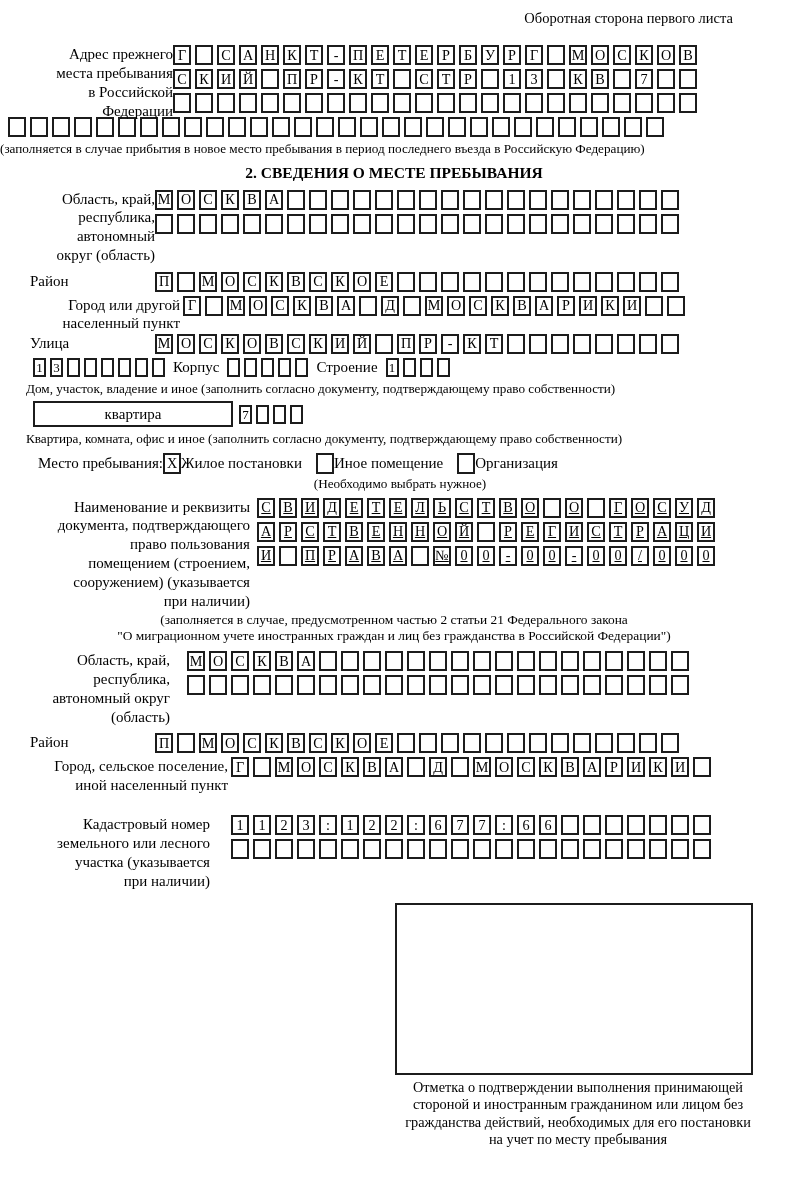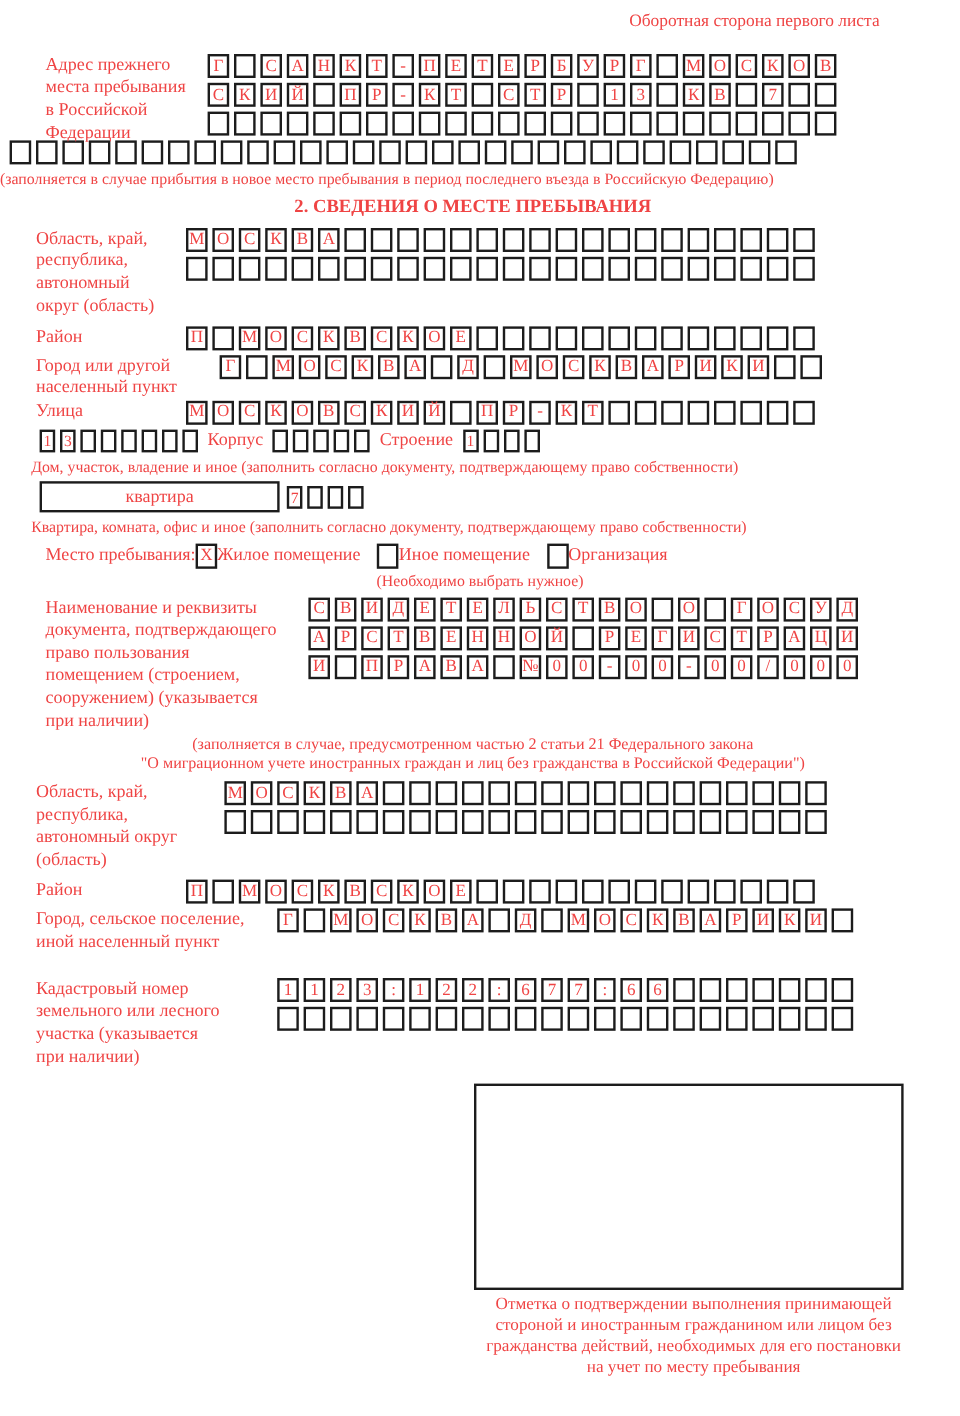--- a/index.html
+++ b/index.html
@@ -1,39 +1,39 @@
 <!DOCTYPE html>
 <html><head>
 <meta charset="utf-8">
 <style>
   * { box-sizing: border-box; margin: 0; padding: 0; }
   body { background: #fff; }
   .page {
     width: 788px; height: 1180px; overflow: hidden;
-    background: #fff; color: #ef4444;
+    background: #fff; color: #000000;
     font-family: "Liberation Serif", "DejaVu Serif", serif;
     padding-top: 10px; position: relative;
   }
   .corner { text-align: right; padding-right: 55px; font-size: 14.5px; margin-bottom: 18px; }
   .row { position: relative; margin-bottom: 4px; }
-  .lbl { position: absolute; top: 0; font-size: 15px; line-height: 1.26; white-space: pre-line; }
+  .lbl { position: absolute; top: 0; font-size: 15px; line-height: 1.26; white-space: pre-line; text-align: right; }
   .l38 { left: 38px; } .l30 { left: 30px; }
   .boxrow { display: flex; gap: 4px; margin-bottom: 4px; }
   .cbox {
     flex: 0 0 auto; width: 18px; height: 20px;
     border: 2px solid #1c1c1c; display: inline-flex;
     align-items: center; justify-content: center;
     font-size: 14.2px; line-height: 1;
   }
   .ml173 { margin-left: 173px; } .ml155 { margin-left: 155px; }
   .ml183 { margin-left: 183px; } .ml187 { margin-left: 187px; }
   .ml231 { margin-left: 231px; } .ml257 { margin-left: 257px; }
   .ml8   { margin-left: 8px; }
   .mh78 { min-height: 78px; } .mh34 { min-height: 34px; } .mh36 { min-height: 36px; }
-  .mh110 { min-height: 110px; } .mh80 { min-height: 80px; }
+  .mh110 { min-height: 110px; text-decoration: underline; } .mh80 { min-height: 80px; }
   .mt22 { margin-top: 22px; }
   .note { font-size: 13.2px; line-height: 1.25; }
   .center { text-align: left; }
   .pl38 { padding-left: 26px; }
   h2 { text-align: center; font-size: 15.5px; font-weight: bold; margin: 6px 0 8px; }
   .inline-row { display: flex; align-items: center; gap: 6px; }
   .inline-row .boxrow { margin-bottom: 0; }
   .inline-row.ml33 { margin-left: 33px; }
   .bigbox {
     border: 2px solid #1c1c1c; height: 26px;
@@ -377,21 +377,21 @@
         </div>
     </div>
   </div>
   <div class="note pl38">Квартира, комната, офис и иное (заполнить согласно документу, подтверждающему право собственности)</div>
 
   <div class="stay-row" style="margin-top:5px">
     <span>Место пребывания:</span>
     <div class="boxrow chkrow">
         <span class="cbox">X</span>
       </div>
-    <span>Жилое помещение</span>
+    <span>Жилое постановки</span>
     <div class="boxrow chkrow gapL">
         <span class="cbox"></span>
       </div>
     <span>Иное помещение</span>
     <div class="boxrow chkrow gapL">
         <span class="cbox"></span>
       </div>
     <span>Организация</span>
   </div>
   <div class="stay-note">(Необходимо выбрать нужное)</div>

